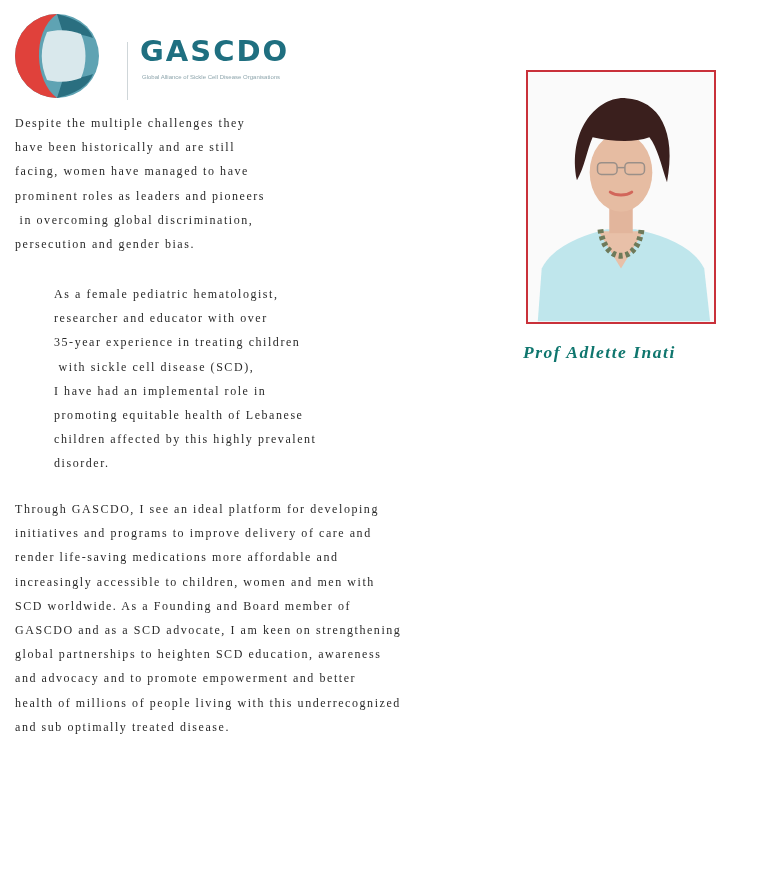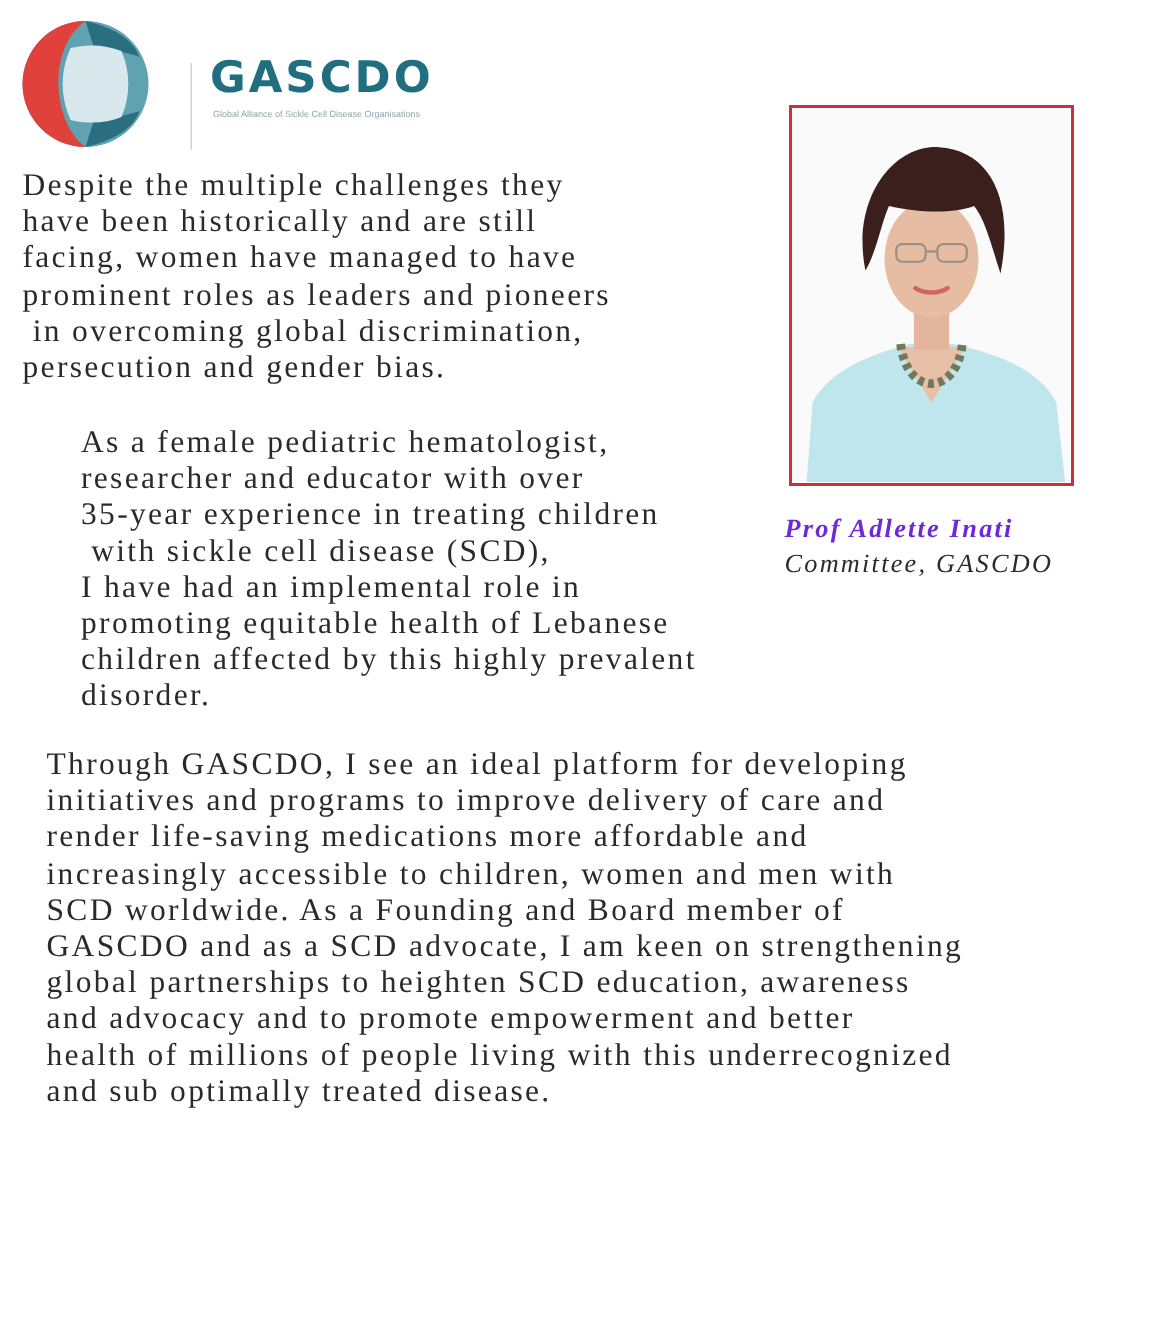--- a/index.html
+++ b/index.html
@@ -12,34 +12,34 @@
     .logo-divider { position: absolute; left: 114px; top: 30px; width: 1px; height: 58px; background: #cfd6d9; }
     .logo-name {
       position: absolute; left: 127px; top: 22px; font-family: "DejaVu Sans", "Liberation Sans", sans-serif;
       font-weight: bold; font-size: 29px; letter-spacing: 2px; color: #1f6f80;
     }
     .logo-tagline {
       position: absolute; left: 129px; top: 62px; font-family: "Liberation Sans", sans-serif;
       font-size: 6px; color: #8fa6ad; white-space: nowrap;
     }
     .para {
-      position: absolute; left: 15px; margin: 0; white-space: pre; font-size: 21px;
+      position: absolute; left: 15px; margin: 0; white-space: pre; font-size: 12px;
       line-height: 24.2px; letter-spacing: 1.55px; color: #2a2a2a; font-family: "Liberation Serif", serif;
     }
     .p1 { top: 111px; }
     .p2 { top: 282px; margin-left: 39px; }
-    .p3 { top: 497px; margin-left: 16px; }
+    .p3 { top: 497px; }
     .photo-frame {
       position: absolute; left: 526px; top: 70px; width: 190px; height: 254px;
       border: 2px solid #c9313a; box-sizing: border-box; background: #fbfbfb; overflow: hidden;
     }
     .photo-frame svg { display: block; width: 100%; height: 100%; }
     .caption { position: absolute; left: 523px; top: 341px; font-family: "Liberation Serif", serif; font-style: italic; color: #2a2a2a; }
     .caption div { font-size: 17.5px; line-height: 22.5px; letter-spacing: 1.5px; white-space: nowrap; }
-    .caption .name { font-weight: bold; color: #6d28d9; }
+    .caption .name { font-weight: bold; color: #0f766e; text-align: center; }
   </style>
 </head>
 <body>
 
 <div class="logo">
   <svg class="logo-mark" viewBox="0 0 88 88">
     <circle cx="44" cy="44" r="42" fill="#5fa3b3"></circle>
     <path d="M44 2 A42 42 0 0 0 44 86 C22 70 18 20 44 2 Z" fill="#e0413b"></path>
     <path d="M44 2 C62 6 76 14 80 26 C68 22 56 20 50 21 Z" fill="#2a6f80"></path>
     <path d="M44 86 C62 82 76 74 80 62 C68 66 56 68 50 67 Z" fill="#2a6f80"></path>
@@ -86,14 +86,13 @@
     <path d="M50 110 C40 60 70 24 100 26 C134 28 152 60 142 112 C136 94 132 76 124 66 C108 72 84 70 66 66 C60 80 58 96 50 110 Z" fill="#3a1f1d"></path>
     <rect x="71" y="92" width="20" height="12" rx="4" fill="none" stroke="#9a8f88" stroke-width="1.5"></rect>
     <rect x="99" y="92" width="20" height="12" rx="4" fill="none" stroke="#9a8f88" stroke-width="1.5"></rect>
     <line x1="91" y1="97" x2="99" y2="97" stroke="#9a8f88" stroke-width="1.5"></line>
     <path d="M84 122 C90 126 100 126 106 122" fill="none" stroke="#d2665a" stroke-width="3" stroke-linecap="round"></path>
   </svg>
 </div>
 
 <div class="caption">
   <div class="name">Prof Adlette Inati</div>
-  <div>Committee, GASCDO</div>
 </div>
 
 </body></html>

